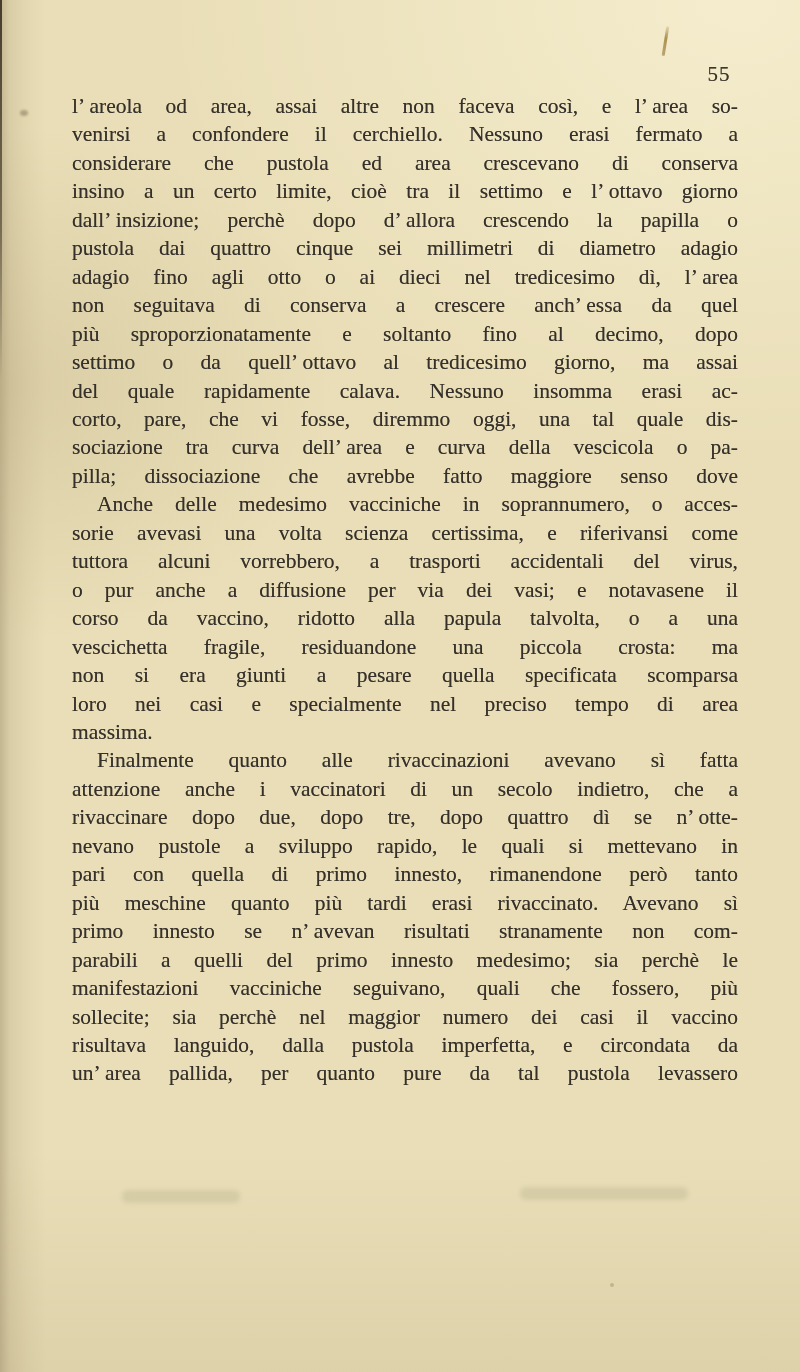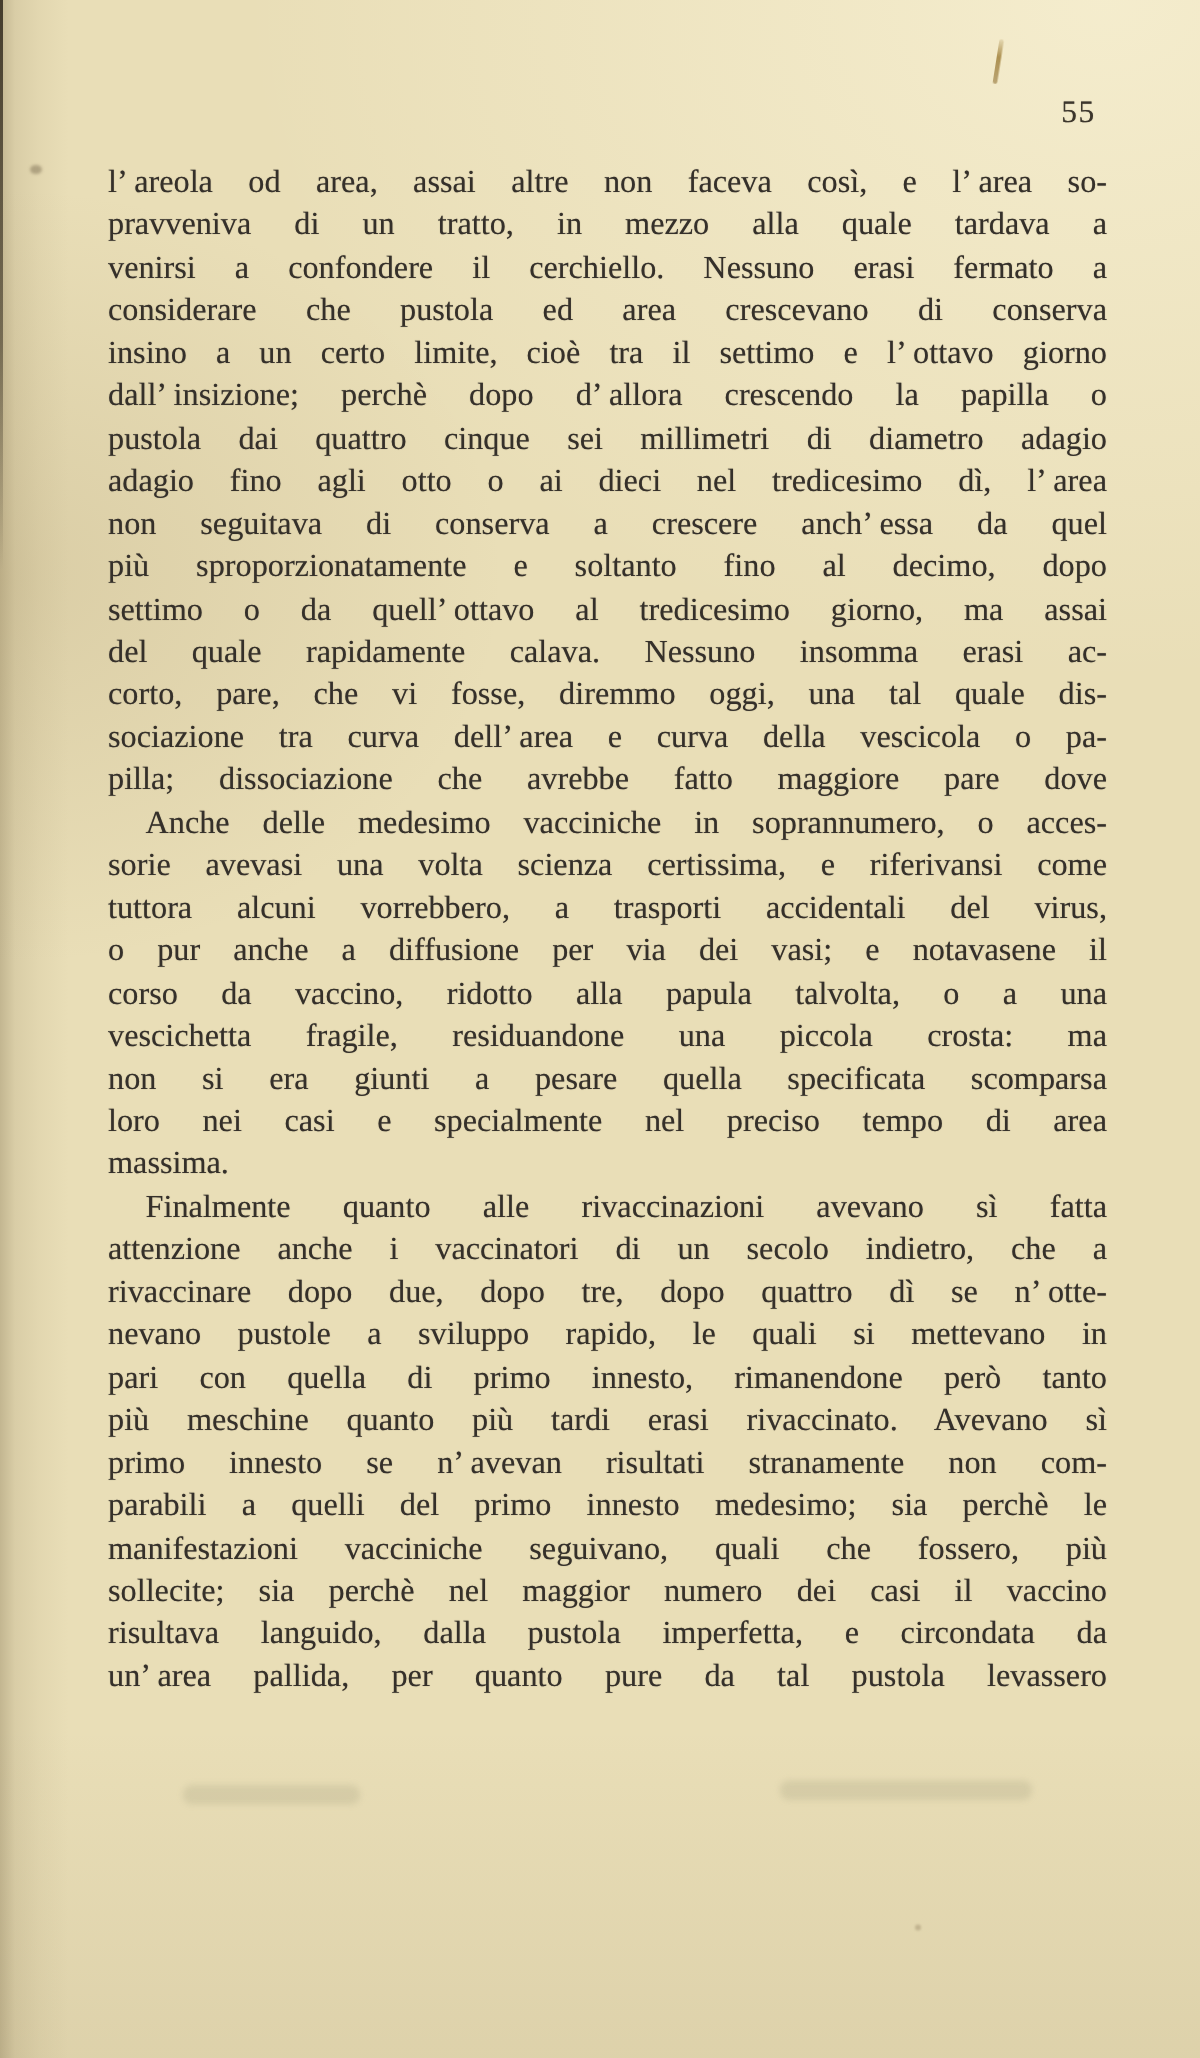--- a/index.html
+++ b/index.html
@@ -25,21 +25,21 @@
   .fiber{
     position:absolute;left:664px;top:26px;width:2.5px;height:30px;border-radius:3px;
     background:linear-gradient(180deg, rgba(150,115,40,0.15), rgba(150,115,40,0.75) 40%, rgba(130,95,30,0.5));
     transform:rotate(9deg);filter:blur(0.4px);
   }
   .speck1{position:absolute;left:20px;top:110px;width:8px;height:6px;border-radius:50%;
     background:rgba(100,85,60,0.40);filter:blur(1px);}
   .speck2{position:absolute;left:610px;top:1283px;width:4px;height:4px;border-radius:50%;
     background:rgba(120,100,70,0.30);filter:blur(0.6px);}
   .text-col{
-    position:absolute;left:72px;top:107px;width:666px;
+    position:absolute;left:72px;top:92px;width:666px;
     font-size:21.5px;line-height:28.45px;color:#35302a;
     text-shadow:0 0 0.6px rgba(53,48,42,0.55);
   }
   .line{text-align:justify;text-align-last:justify;}
   .line.nolast{text-align-last:left;}
   .line.ind{text-indent:25px;}
   .ghost{position:absolute;height:13px;border-radius:6px;
     background:rgba(125,125,95,0.16);filter:blur(2.2px);}
   .ghost-l{left:122px;top:1190px;width:118px;}
   .ghost-r{left:520px;top:1187px;width:168px;}
@@ -49,34 +49,33 @@
 
 <div class="page">
   <div class="edge-line"></div>
   <div class="fiber"></div>
   <div class="speck1"></div>
   <div class="speck2"></div>
   <div class="pagenum">55</div>
   <div class="text-col">
       <div>
         <div class="line" style="">l’ areola od area, assai altre non faceva così, e l’ area so-</div>
-        <div class="line" style="">pravveniva di un tratto, in mezzo alla quale tardava a</div>
         <div class="line" style="">venirsi a confondere il cerchiello. Nessuno erasi fermato a</div>
         <div class="line" style="">considerare che pustola ed area crescevano di conserva</div>
         <div class="line" style="">insino a un certo limite, cioè tra il settimo e l’ ottavo giorno</div>
         <div class="line" style="">dall’ insizione; perchè dopo d’ allora crescendo la papilla o</div>
         <div class="line" style="">pustola dai quattro cinque sei millimetri di diametro adagio</div>
         <div class="line" style="">adagio fino agli otto o ai dieci nel tredicesimo dì, l’ area</div>
         <div class="line" style="">non seguitava di conserva a crescere anch’ essa da quel</div>
         <div class="line" style="">più sproporzionatamente e soltanto fino al decimo, dopo</div>
         <div class="line" style="">settimo o da quell’ ottavo al tredicesimo giorno, ma assai</div>
         <div class="line" style="">del quale rapidamente calava. Nessuno insomma erasi ac-</div>
         <div class="line" style="">corto, pare, che vi fosse, diremmo oggi, una tal quale dis-</div>
         <div class="line" style="">sociazione tra curva dell’ area e curva della vescicola o pa-</div>
-        <div class="line" style="">pilla; dissociazione che avrebbe fatto maggiore pare dove</div>
+        <div class="line" style="">pilla; dissociazione che avrebbe fatto maggiore senso dove</div>
       </div>
       <div>
         <div class="line ind" style="">Anche delle medesimo vacciniche in soprannumero, o acces-</div>
         <div class="line" style="">sorie avevasi una volta scienza certissima, e riferivansi come</div>
         <div class="line" style="">tuttora alcuni vorrebbero, a trasporti accidentali del virus,</div>
         <div class="line" style="">o pur anche a diffusione per via dei vasi; e notavasene il</div>
         <div class="line" style="">corso da vaccino, ridotto alla papula talvolta, o a una</div>
         <div class="line" style="">vescichetta fragile, residuandone una piccola crosta: ma</div>
         <div class="line" style="">non si era giunti a pesare quella specificata scomparsa</div>
         <div class="line" style="">loro nei casi e specialmente nel preciso tempo di area</div>

